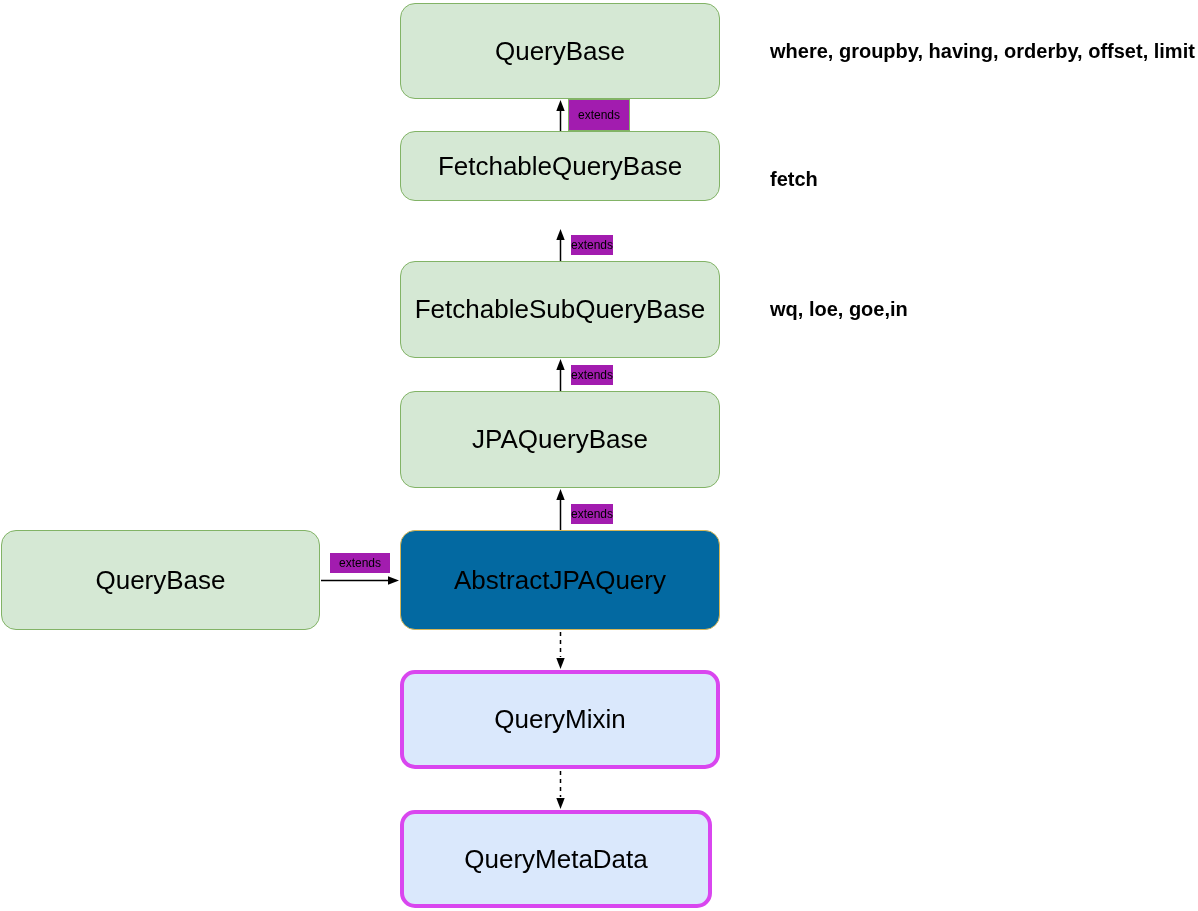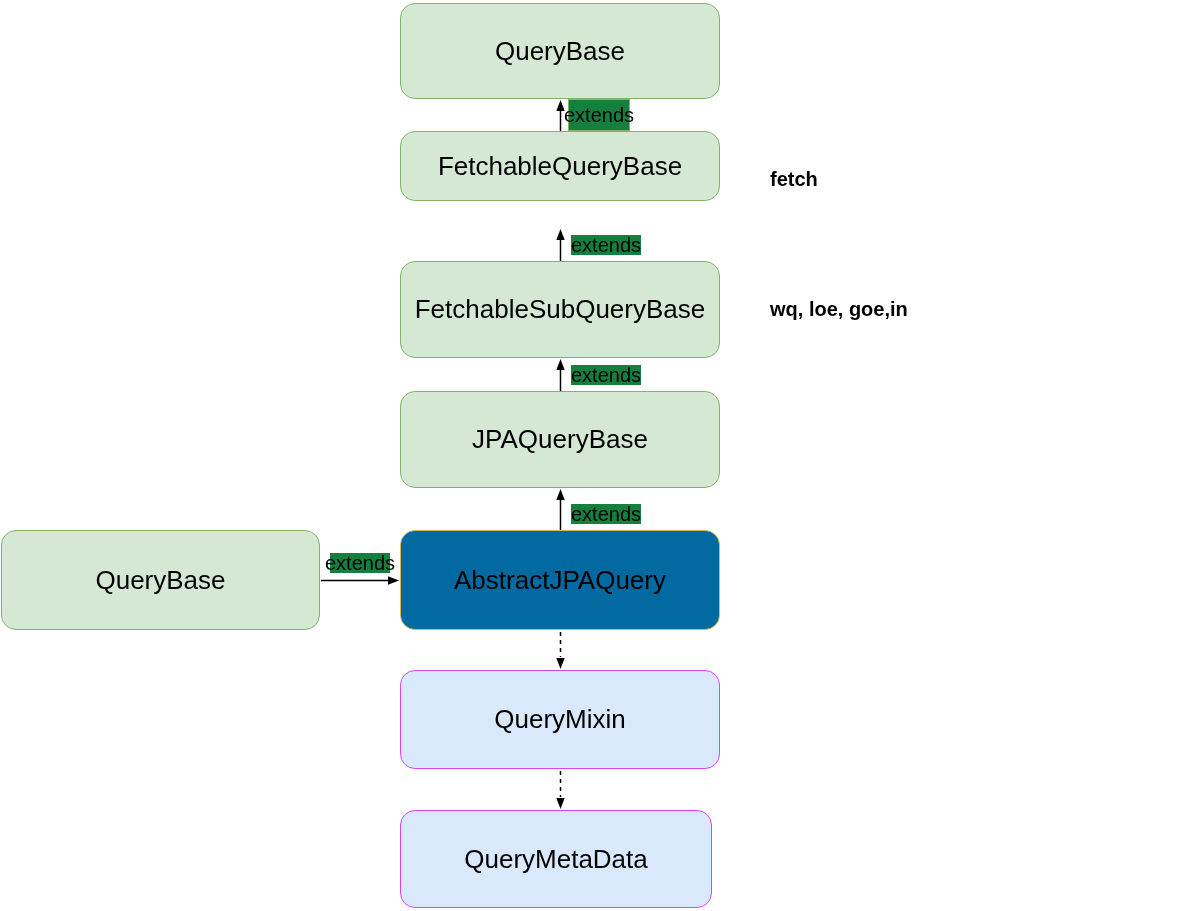--- a/index.html
+++ b/index.html
@@ -15,25 +15,25 @@
   .box{
     position:absolute;
     border-radius:15px;
     display:flex;align-items:center;justify-content:center;
     font-size:26px;
     box-sizing:border-box;
     text-align:center;
   }
   .green{background:#d5e8d4;border:1px solid #82b366;}
   .yellow{background:#0369a1;border:1px solid #d6b656;}
-  .blue{background:#dae8fc;border:1px solid #d946ef;}
+  .blue{background:#dae8fc;border:4px solid #d946ef;}
   .edge-label{
     position:absolute;
-    font-size:20px;
-    background:#15803d;
+    font-size:12px;
+    background:#a21caf;
     white-space:nowrap;
     line-height:20px;
   }
   .edge-label.boxed{
     border:1px solid #82b366;
     display:flex;align-items:center;justify-content:center;
     box-sizing:border-box;
   }
   .annotation{
     position:absolute;
@@ -123,19 +123,20 @@
   <div class="edge-label boxed" style="left:568px;top:99px;width:62px;height:32px">extends</div>
 
   <div class="edge-label" style="left:571px;top:235px">extends</div>
 
   <div class="edge-label" style="left:571px;top:365px">extends</div>
 
   <div class="edge-label" style="left:571px;top:504px">extends</div>
 
   <div class="edge-label" style="left:330px;top:553px;width:60px;justify-content:center;display:flex">extends</div>
 
+  <div class="annotation" style="left:770px;top:3px;height:96px">where, groupby, having, orderby, offset, limit</div>
 
   <div class="annotation" style="left:770px;top:131px;height:97px">fetch</div>
 
   <div class="annotation" style="left:770px;top:261px;height:97px">wq, loe, goe,in</div>
 
 
 </div>
 
 </body></html>

